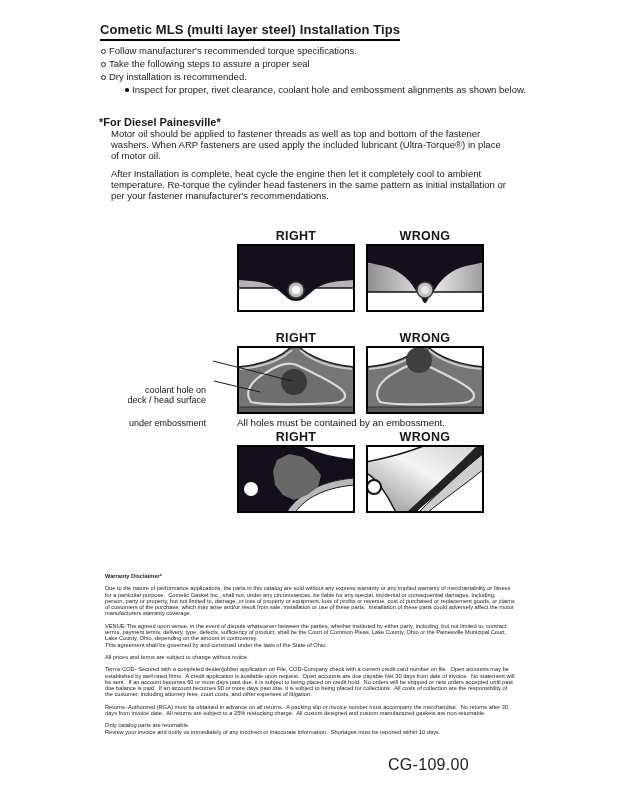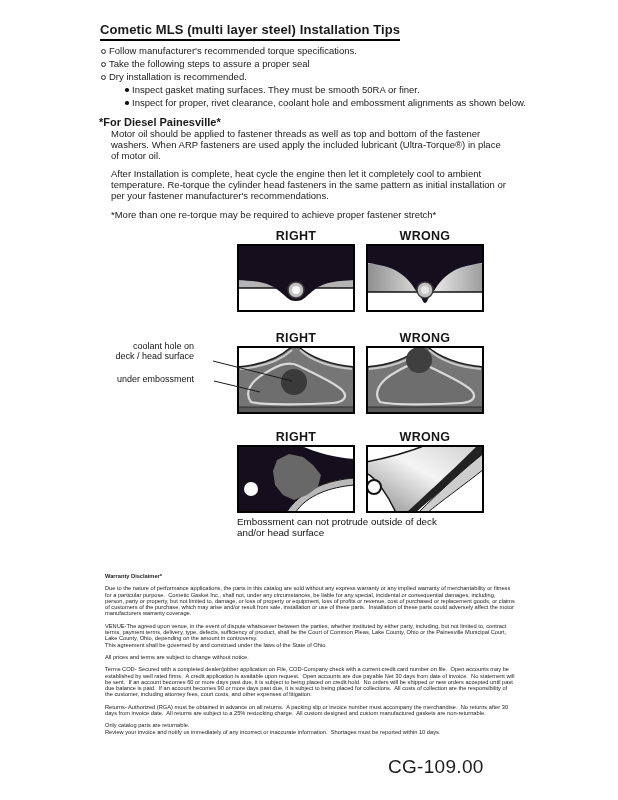--- a/index.html
+++ b/index.html
@@ -27,53 +27,51 @@
   .diesel-text p + p{margin-top:8px;}
 
   .figrow{position:absolute;left:237px;width:253px;}
   .figlabels{display:flex;gap:11px;margin-bottom:1px;}
   .figlabels span{width:118px;text-align:center;font-size:12.5px;font-weight:700;
     letter-spacing:.3px;color:#161616;}
   .figboxes{display:flex;gap:11px;}
   .figboxes svg{display:block;}
   .figcaption{margin-top:3px;font-size:9.8px;line-height:11px;color:#111;}
   .preline{white-space:pre-line;}
-  .callout{position:absolute;left:88px;width:106px;text-align:right;
-    font-size:9px;line-height:9.5px;color:#151515;}
+  .callout{position:absolute;left:100px;width:106px;text-align:right;
+    font-size:9px;line-height:9.5px;color:#151515;margin-top:44px;}
   .leader-svg{position:absolute;left:0;top:0;width:618px;height:800px;
     pointer-events:none;z-index:4;}
 
   .legal{position:absolute;left:105px;top:573px;width:410px;
     font-size:5.7px;line-height:6.3px;color:#222;}
   .legal .lg-h{font-weight:700;margin:0 0 6px 0;}
   .legal p{margin:0 0 6px 0;white-space:pre-wrap;}
-  .page-num{position:absolute;left:388px;top:756px;font-size:19px;color:#1c1c1c;letter-spacing:.3px;}
+  .page-num{position:absolute;left:388px;top:756px;font-size:16px;color:#1c1c1c;letter-spacing:.3px;}
 </style>
 </head>
 <body>
 
 <div class="page">
 
   <h1 class="title">Cometic MLS (multi layer steel) Installation Tips</h1>
 
   <div class="bullets">
     <div class="b1">Follow manufacturer's recommended torque specifications.</div>
     <div class="b1">Take the following steps to assure a proper seal</div>
     <div class="b1">Dry installation is recommended.</div>
     <div class="sub">
-      <div class="b2">Inspect gasket mating surfaces.  They must be smooth 50RA or finer.</div>
       <div class="b2">Inspect for proper, rivet clearance, coolant hole and embossment alignments as shown below.</div>
     </div>
   </div>
 
   <h2 class="diesel-heading">*For Diesel Painesville*</h2>
   <div class="diesel-text">
     <p>Motor oil should be applied to fastener threads as well as top and bottom of the fastener washers. When ARP fasteners are used apply the included lubricant (Ultra-Torque®) in place of motor oil.</p>
     <p>After Installation is complete, heat cycle the engine then let it completely cool to ambient temperature. Re-torque the cylinder head fasteners in the same pattern as initial installation or per your fastener manufacturer's recommendations.</p>
-    <p>*More than one re-torque may be required to achieve proper fastener stretch*</p>
   </div>
 
   <div class="figrow" style="top:229px">
     <div class="figlabels">
       <span>RIGHT</span>
       <span>WRONG</span>
     </div>
     <div class="figboxes">
       <svg width="118" height="68" viewBox="0 0 118 68">
         <rect width="118" height="68" fill="#ffffff"></rect>
@@ -125,20 +123,21 @@
         <path d="M0,21 C24,19 42,12 53,2 L57,0 L61,0 C72,11 94,19 118,21 L118,68 L0,68 Z" fill="#767676" stroke="#1c1c1c" stroke-width="1.5"></path>
         <path d="M3,23 C26,21 44,14 55,4" stroke="#c9c9c9" stroke-width="2" fill="none"></path>
         <path d="M63,4 C74,14 92,21 115,23" stroke="#c9c9c9" stroke-width="2" fill="none"></path>
         <rect x="0" y="61" width="118" height="7" fill="#595959"></rect>
         <line x1="0" y1="61" x2="118" y2="61" stroke="#2e2e2e" stroke-width="1"></line>
         <path d="M14,56 C7,47 13,35 30,26 C43,18 53,15 62,20 C78,28 97,36 105,44 C111,50 108,56 96,57 C66,59 26,59 14,56 Z" fill="#6e6e6e" stroke="#d9d9d9" stroke-width="2.2"></path>
         <circle cx="53" cy="14" r="13" fill="#3f3f3f"></circle>
         <rect x="1" y="1" width="116" height="66" fill="none" stroke="#000" stroke-width="2"></rect>
       </svg>
     </div>
+    <div class="figcaption">All holes must be contained by an embossment.</div>
   </div>
 
   <div class="callout preline" style="top:342px">coolant hole on
 deck / head surface</div>
   <div class="callout" style="top:375px">under embossment</div>
   <svg class="leader-svg">
     <line x1="213" y1="361" x2="292" y2="381" stroke="#1a1a1a" stroke-width="1"></line>
     <line x1="214" y1="381" x2="260" y2="392" stroke="#1a1a1a" stroke-width="1"></line>
   </svg>
 
@@ -165,22 +164,20 @@
           </linearGradient>
         </defs>
         <rect width="118" height="68" fill="#ffffff"></rect>
         <path d="M0,17 C25,12 48,5 60,0 L118,0 L118,10 C95,30 65,52 48,68 L30,68 C22,50 10,33 0,28 Z" fill="url(#g3w)" stroke="#141414" stroke-width="1.5"></path>
         <path d="M112,0 L118,0 L118,10 C95,30 65,52 48,68 L40,68 C66,44 92,20 112,0 Z" fill="#222222"></path>
         <path d="M52,68 C74,46 100,22 118,8 L118,24 C98,40 74,57 61,68 Z" fill="#cdcdcd" stroke="#141414" stroke-width="1"></path>
         <circle cx="8" cy="42" r="7" fill="#ffffff" stroke="#141414" stroke-width="2"></circle>
         <rect x="1" y="1" width="116" height="66" fill="none" stroke="#000" stroke-width="2"></rect>
       </svg>
     </div>
-    <div class="figcaption preline">Embossment can not protrude outside of deck
-and/or head surface</div>
   </div>
 
   <div class="legal">
     <p class="lg-h">Warranty Disclaimer*</p>
     <p>Due to the nature of performance applications, the parts in this catalog are sold without any express warranty or any implied warranty of merchantability or fitness for a particular purpose.  Cometic Gasket Inc., shall not, under any circumstances, be liable for any special, incidental or consequential damages, including, person, party or property, but not limited to, damage, or loss of property or equipment, loss of profits or revenue, cost of purchased or replacement goods, or claims of customers of the purchase, which may arise and/or result from sale, installation or use of these parts.  Installation of these parts could adversely affect the motor manufacturers warranty coverage.</p>
     <p>VENUE-The agreed upon venue, in the event of dispute whatsoever between the parties, whether instituted by either party, including, but not limited to, contract terms, payment terms, delivery, type, defects, sufficiency of product, shall be the Court of Common Pleas, Lake County, Ohio or the Painesville Municipal Court, Lake County, Ohio, depending on the amount in controversy.
 This agreement shall be governed by and construed under the laws of the State of Ohio.</p>
     <p>All prices and terms are subject to change without notice.</p>
     <p>Terms COD- Secured with a completed dealer/jobber application on File, COD-Company check with a current credit card number on file.  Open accounts may be established by well rated firms.  A credit application is available upon request.  Open accounts are due payable Net 30 days from date of invoice.  No statement will be sent.  If an account becomes 60 or more days past due, it is subject to being placed on credit hold.  No orders will be shipped or new orders accepted until past due balance is paid.  If an account becomes 90 or more days past due, it is subject to being placed for collections.  All costs of collection are the responsibility of the customer, including attorney fees, court costs, and other expenses of litigation.</p>
     <p>Returns- Authorized (RGA) must be obtained in advance on all returns.  A packing slip or invoice number must accompany the merchandise.  No returns after 30 days from invoice date.  All returns are subject to a 25% restocking charge.  All custom designed and custom manufactured gaskets are non-returnable.</p>

